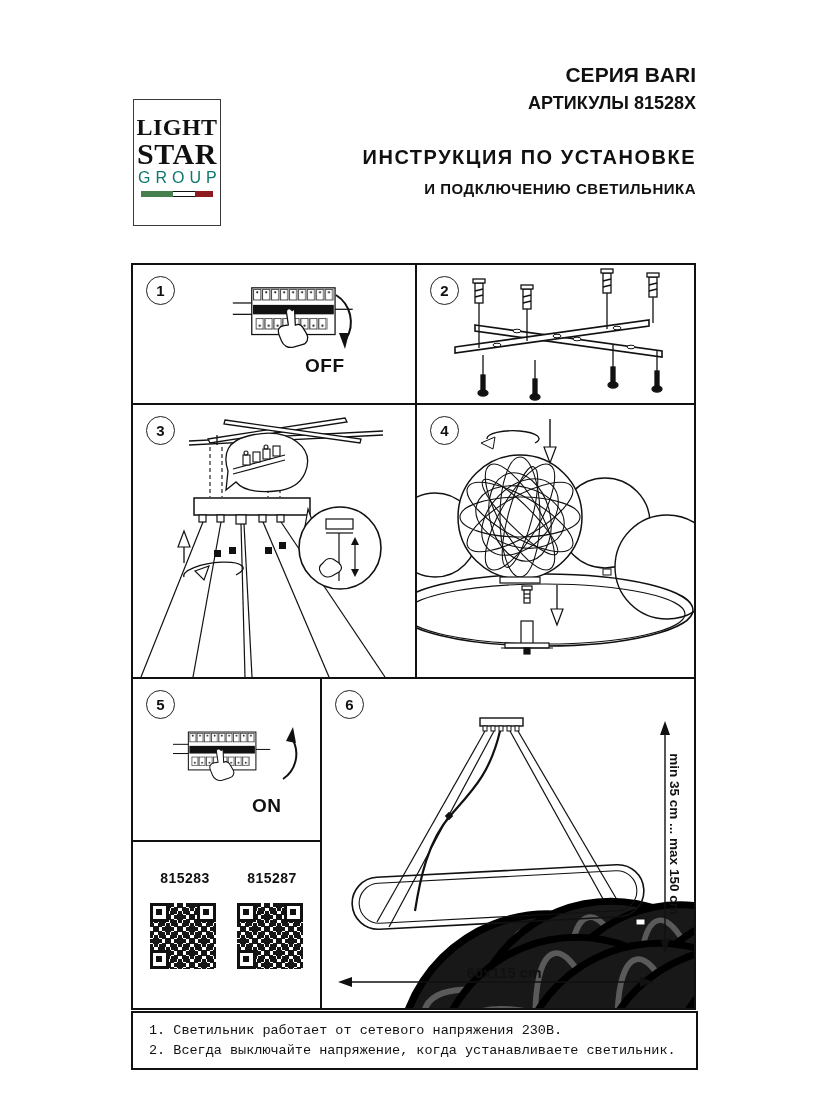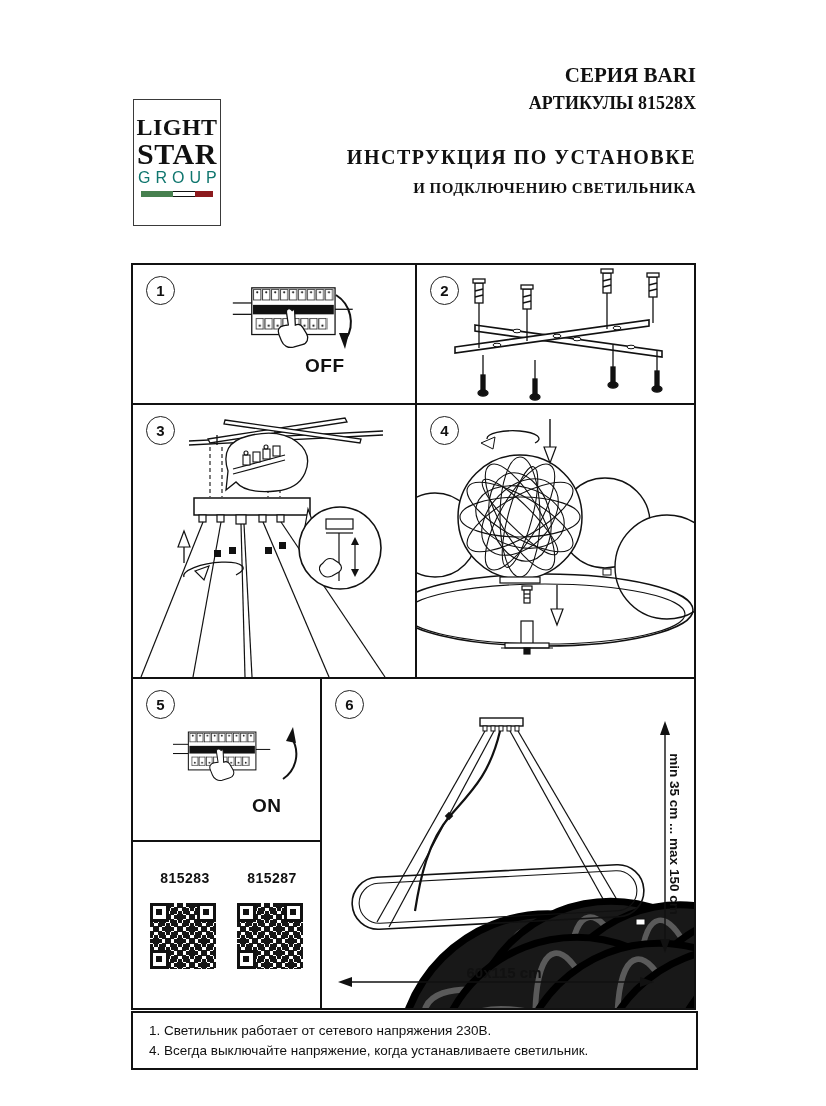--- a/index.html
+++ b/index.html
@@ -9,21 +9,21 @@
   .logo-box{position:absolute;left:133px;top:68px;width:88px;height:127px;
             border:1.5px solid #3a3a3a;box-sizing:border-box;text-align:center;padding-top:15px;background:#fff;margin-top:31px;}
   .logo-light{font-family:"Liberation Serif",serif;font-weight:700;font-size:24px;line-height:24px;letter-spacing:.5px;}
   .logo-star{font-family:"Liberation Serif",serif;font-weight:700;font-size:30px;line-height:29px;letter-spacing:.5px;}
   .logo-group{font-size:16px;letter-spacing:5px;color:#0f766e;margin-top:3px;margin-left:4px;line-height:14px;}
   .logo-flag{display:flex;width:72px;height:6px;margin:6px auto 0 auto;}
   .logo-flag .fg{width:32px;background:var(--flag-green,#47804f);}
   .logo-flag .fw{width:22px;background:#fff;border-top:1px solid #111;border-bottom:1px solid #111;box-sizing:border-box;}
   .logo-flag .fr{width:18px;background:var(--flag-red,#8c1a1e);}
   
-  .hdr{position:absolute;right:130px;text-align:right;font-weight:700;white-space:nowrap;font-family:Liberation Serif, serif;}
+  .hdr{position:absolute;right:130px;text-align:right;font-weight:700;white-space:nowrap;}
   .hdr-series{top:63px;font-size:21px;}
   .hdr-articles{top:93px;font-size:18px;}
   .hdr-t1{top:146px;font-size:20px;letter-spacing:1.5px;}
   .hdr-t2{top:180px;font-size:15px;letter-spacing:.5px;}
   
   .grid{position:absolute;left:131px;top:263px;width:565px;height:747px;
         border:2px solid #111;box-sizing:border-box;background:#fff;}
   .cell{position:absolute;box-sizing:border-box;border:0 solid #111;background:#fff;}
   .c1{left:0;top:0;width:284px;height:140px;border-right-width:2px;border-bottom-width:2px;}
   .c2{left:284px;top:0;right:0;height:140px;border-bottom-width:2px;}
@@ -49,21 +49,21 @@
   .qr{position:absolute;top:61px;width:66px;height:66px;
       background:conic-gradient(#151515 25%,transparent 0 50%,#151515 0 75%,transparent 0) 0 0/8px 8px,
                  conic-gradient(#151515 25%,transparent 0 50%,#151515 0 75%,transparent 0) 3px 5px/12px 12px;
       background-color:#fff;}
   .qr1{left:17px;} .qr2{left:104px;}
   .qf{position:absolute;width:19px;height:19px;border:3.5px solid #111;background:#fff;box-sizing:border-box;}
   .qf::after{content:"";position:absolute;left:3px;top:3px;width:6px;height:6px;background:#111;}
   .qf-tl{left:0;top:0;} .qf-tr{right:0;top:0;} .qf-bl{left:0;bottom:0;}
   
   .notes{position:absolute;left:131px;top:1011px;width:567px;height:59px;border:2px solid #111;
-         box-sizing:border-box;padding:8px 10px 0 16px;font-size:13.5px;line-height:20px;background:#fff;}
+         box-sizing:border-box;padding:8px 10px 0 16px;font-size:13.5px;line-height:20px;background:#fff;font-family:Liberation Mono, monospace;}
 </style>
 </head>
 <body>
 
 <div class="sheet" style="--flag-green: #47804f; --flag-red: #8c1a1e;">
 
   <svg width="0" height="0" style="position:absolute" aria-hidden="true">
     <defs>
       <pattern id="modsT" x="32" y="16" width="14.2" height="18" patternUnits="userSpaceOnUse">
         <rect x="1" y="0.5" width="11.5" height="17" fill="#fff" stroke="#111" stroke-width="1.3"></rect>
@@ -391,16 +391,16 @@
         <polygon points="16,303 30,298 30,308" fill="#111"></polygon>
         <polygon points="332,303 318,298 318,308" fill="#111"></polygon>
       </svg>
       <span class="dim-v">min 35 cm ... max 150 cm</span>
       <span class="dim-h">60x115 cm</span>
     </div>
   </div>
 
   <div class="notes">
     <div>1. Светильник работает от сетевого напряжения 230В.</div>
-    <div>4. Всегда выключайте напряжение, когда устанавливаете светильник.</div>
+    <div>2. Всегда выключайте напряжение, когда устанавливаете светильник.</div>
   </div>
 
 </div>
 
 </body></html>

